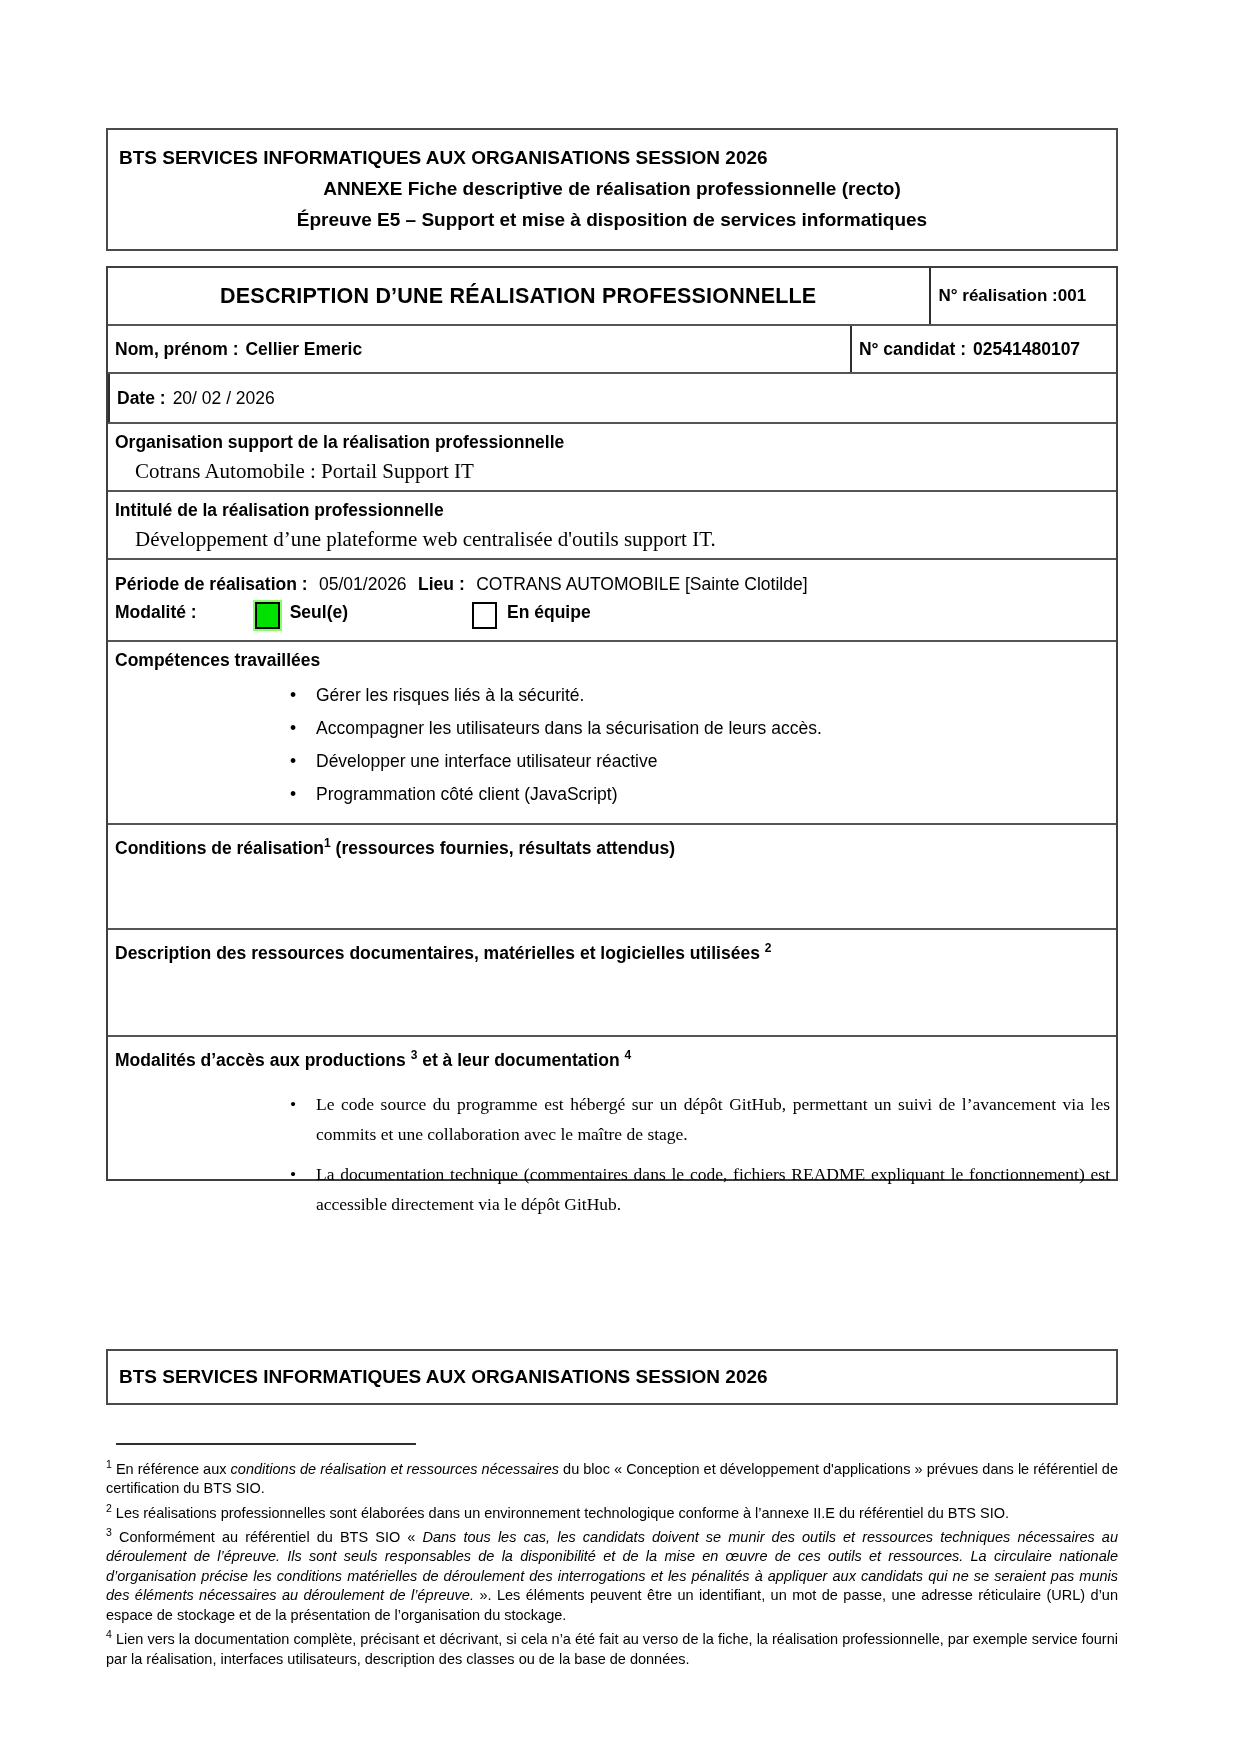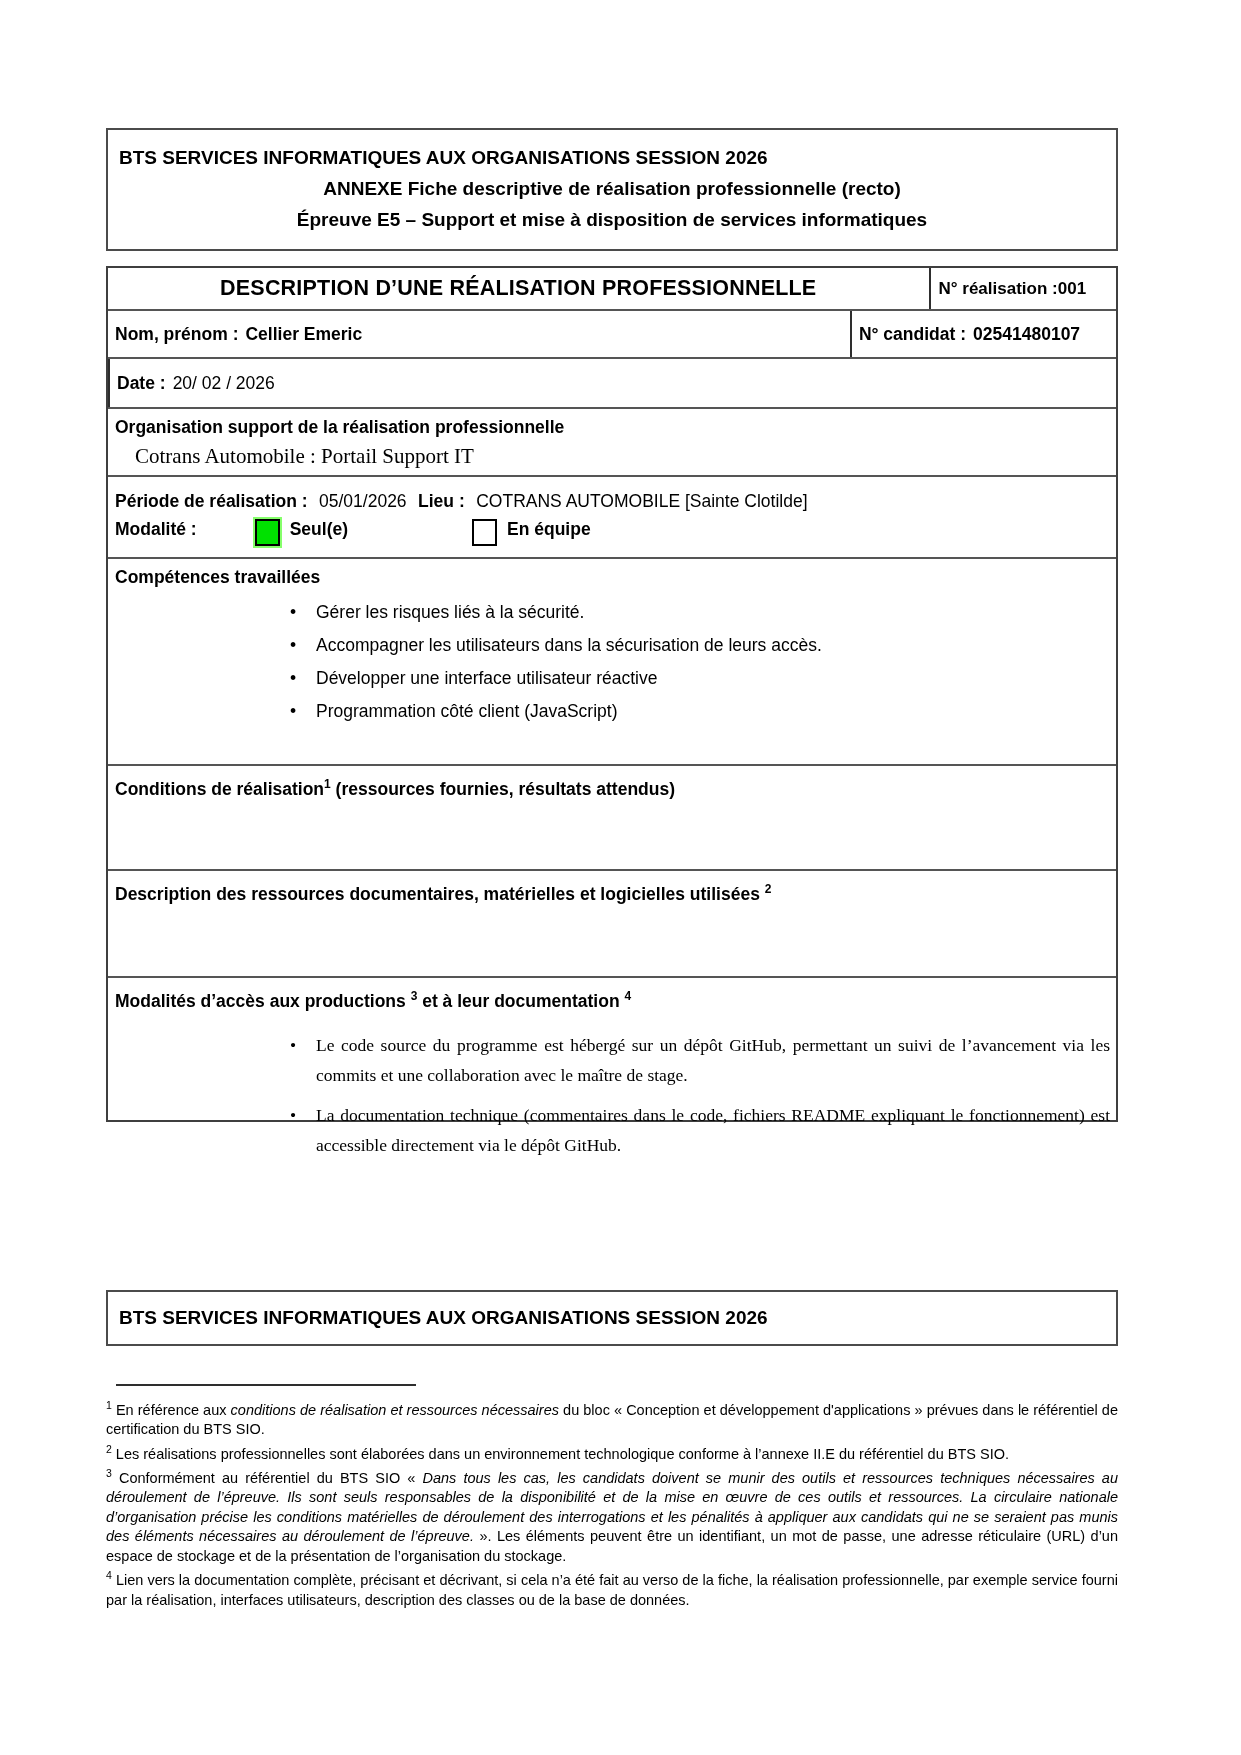--- a/index.html
+++ b/index.html
@@ -14,21 +14,21 @@
   .hb-center { text-align:center; }
 
   
   .main-table { margin-top:15px; border:2px solid #3f3f3f; }
   .row { border-top:2px solid #555; box-sizing:border-box; }
   .row:first-child { border-top:none; }
   .flexrow { display:flex; align-items:stretch; }
   .cell { box-sizing:border-box; }
   .cell-right { border-left:2px solid #2e2e2e; }
 
-  .r1 { height:41px;border-radius:10px; }
+  .r1 { height:56px;border-radius:10px; }
   .r1 .cell-left  { width:81.4%; display:flex; align-items:center; justify-content:center; }
   .r1 .cell-right { width:18.6%; display:flex; align-items:center; padding-left:8px; }
   .doc-title { font-weight:bold; font-size:21.5px; letter-spacing:.2px; }
   .num-label { font-weight:bold; font-size:17px; white-space:nowrap; }
 
   .r2 { height:48px; }
   .r2 .cell-left  { width:73.6%; display:flex; align-items:center; padding-left:7px; }
   .r2 .cell-right { width:26.4%; display:flex; align-items:center; padding-left:7px; }
   .blabel { font-weight:bold; font-size:17.5px; white-space:nowrap; }
   .bvalue { font-weight:bold; font-size:17.5px; margin-left:7px; white-space:nowrap; }
@@ -51,21 +51,21 @@
   .serif-value { font-family:"Liberation Serif", serif; font-size:21px; line-height:33px;margin-left:20px; }
 
   .r6 { height:82px; padding:7px 0 0 7px; }
   .r6 .line1 { line-height:34px; }
   .r6 .line2 { display:flex; height:38px; }
   .cb-seul   { margin-left:58px; }
   .lbl-seul  { margin-left:10px; }
   .cb-equipe { margin-left:124px; }
   .lbl-equipe{ margin-left:10px; }
 
-  .r7 { height:207px; padding-top:5px; }
+  .r7 { height:183px; padding-top:5px; }
   .r8 { height:105px; padding-top:5px; }
   .r9 { height:107px; padding-top:5px; }
   .r10 { height:144px; padding-top:5px; }
   .sec-label { font-weight:bold; font-size:17.5px; padding-left:7px; line-height:26px; }
   .hdr-sup { font-size:12px; vertical-align:super; font-weight:bold; }
 
   ul.bullets { list-style:none; margin:6px 6px 0 172px; padding:0; }
   .bullets li { position:relative; padding-left:36px; font-size:17.5px; line-height:33px; }
   .bullets li::before { content:"•"; position:absolute; left:10px; }
   ul.bullets-justify { margin-top:16px; }
@@ -121,20 +121,24 @@
           <span class="blabel">Date :</span>
           <span class="rvalue">20/ 02 / 2026</span>
         </div>
       </div>
 
       <div class="row r4">
         <div class="row-label">Organisation support de la réalisation professionnelle</div>
         <div class="serif-value">Cotrans Automobile : Portail Support IT</div>
       </div>
 
+      <div class="row r5">
+        <div class="row-label">Intitulé de la réalisation professionnelle</div>
+        <div class="serif-value">Développement d’une plateforme web centralisée d'outils support IT.</div>
+      </div>
 
       <div class="row r6">
         <div class="line1">
           <span class="blabel">Période de réalisation :</span>
           <span class="rvalue">05/01/2026</span>
           <span class="blabel" style="margin-left:7px">Lieu :</span>
           <span class="rvalue">COTRANS AUTOMOBILE [Sainte Clotilde]</span>
         </div>
         <div class="line2">
           <span class="blabel">Modalité :</span>

